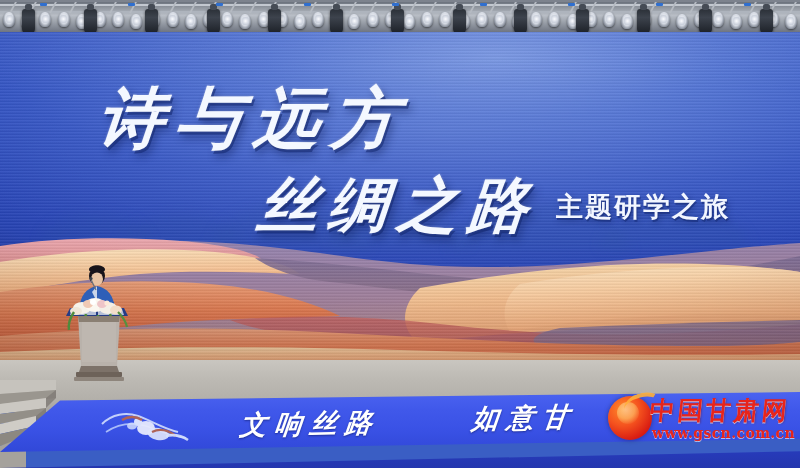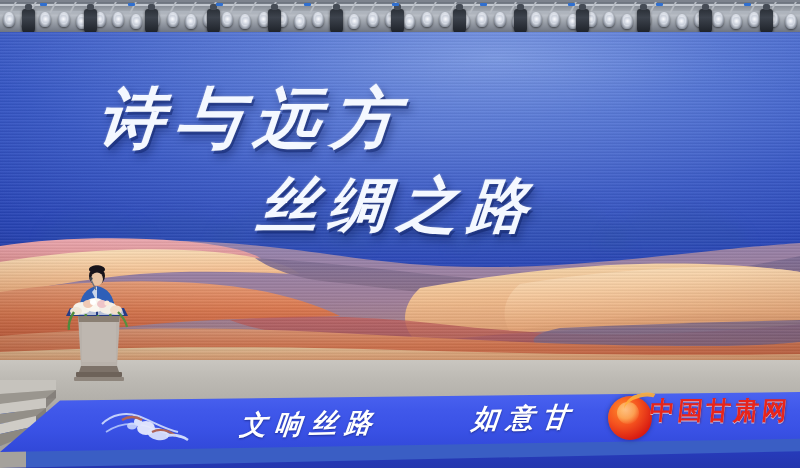--- a/index.html
+++ b/index.html
@@ -394,20 +394,21 @@
         <path d="M0,116 C120,110 260,110 400,114 C540,118 680,120 800,118 L800,130 L0,130 Z" fill="url(#gB)" opacity="0.9"></path>
       </svg>
     </div>
 
     <div id="led-scan"></div>
     <div id="led-vign"></div>
   </div>
 
   <div class="cn-title" id="title-line1">诗与远方</div>
   <div class="cn-title" id="title-line2">丝绸之路</div>
+  <div id="title-sub">主题研学之旅</div>
 
   <div id="speaker-group">
     <svg width="108" height="122" viewBox="0 0 108 122">
 
       <ellipse cx="45" cy="14" rx="8" ry="9" fill="#17131a"></ellipse>
       <ellipse cx="45" cy="17" rx="6" ry="6.6" fill="#e8c3a3"></ellipse>
       <path d="M37,7 C39,2 51,2 53,7 C53,11 50,9 45,9 C40,9 37,11 37,7 Z" fill="#17131a"></path>
       <path d="M45,24 C34,26 28,34 27,48 L63,48 C62,34 56,26 45,24 Z" fill="#2e5fb8"></path>
       <path d="M45,24 L45,40 L40,30 Z" fill="#f0f2f5" opacity="0.8"></path>
       <rect x="28" y="40" width="34" height="10" fill="#2a57ad"></rect>
@@ -482,15 +483,16 @@
     </svg>
   </div>
 
   <div class="banner-cn" id="banner-text1">文响丝路</div>
   <div class="banner-cn" id="banner-text2">如意甘</div>
 
   <div id="watermark">
     <div id="wm-mark"></div>
     <div id="wm-swoosh"></div>
     <div id="wm-name">中国甘肃网</div>
+    <div id="wm-url">www.gscn.com.cn</div>
   </div>
 
 </div>
 
 </body></html>

